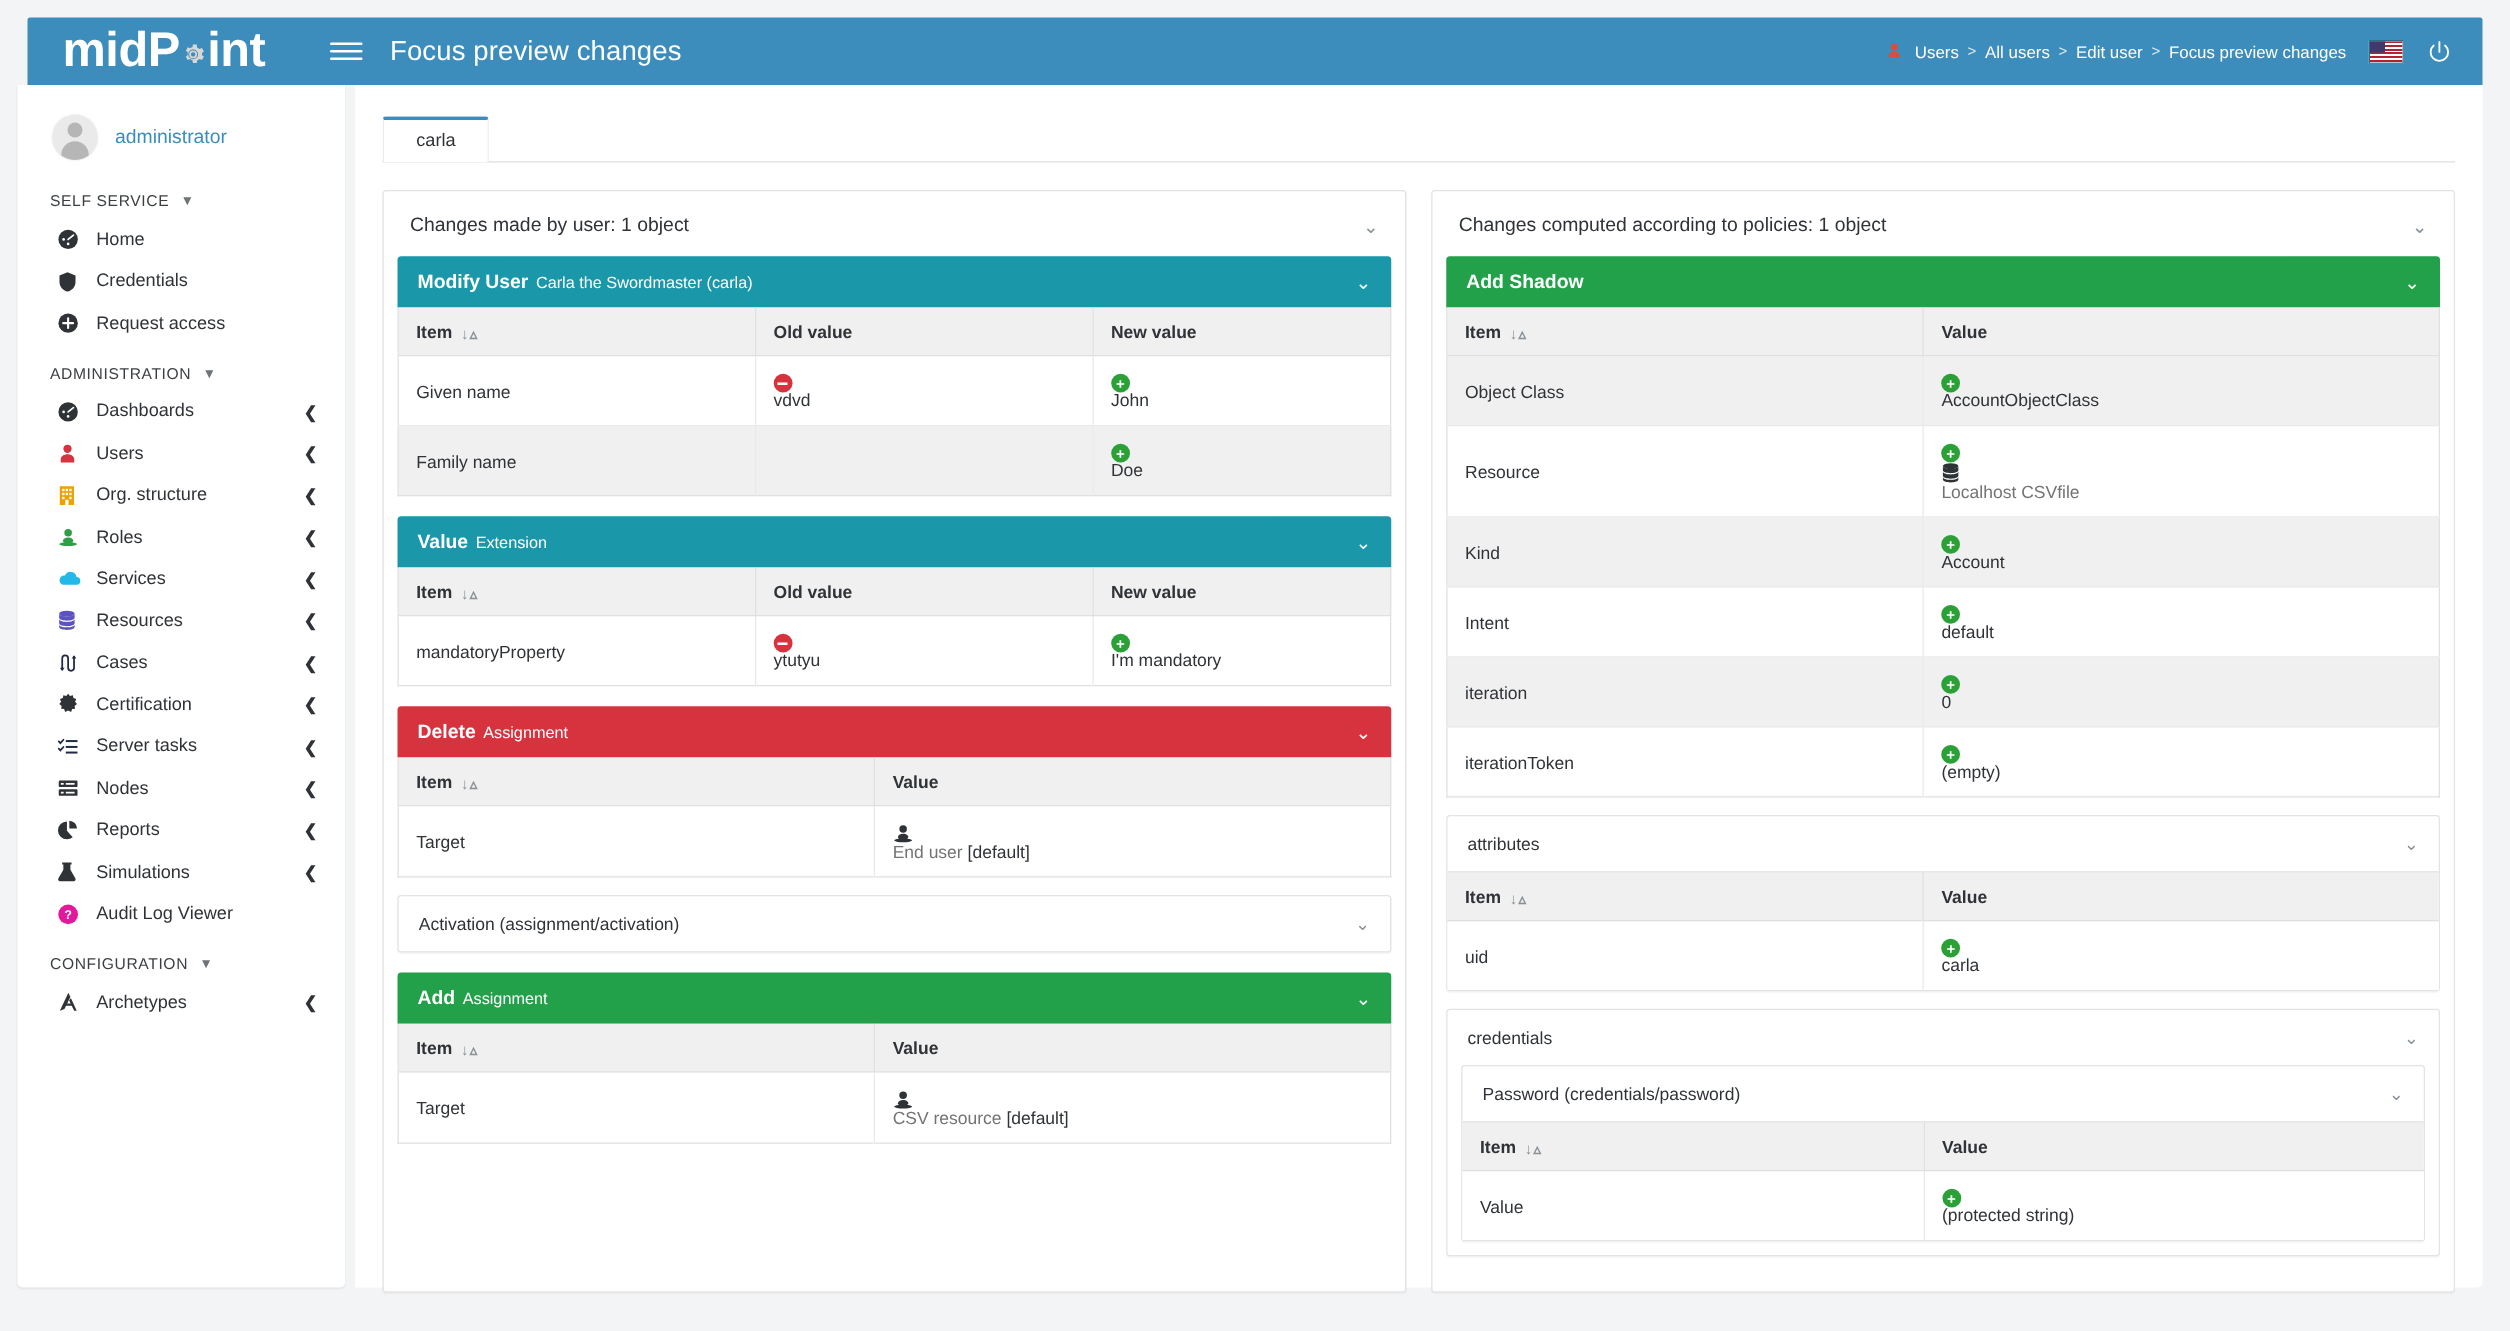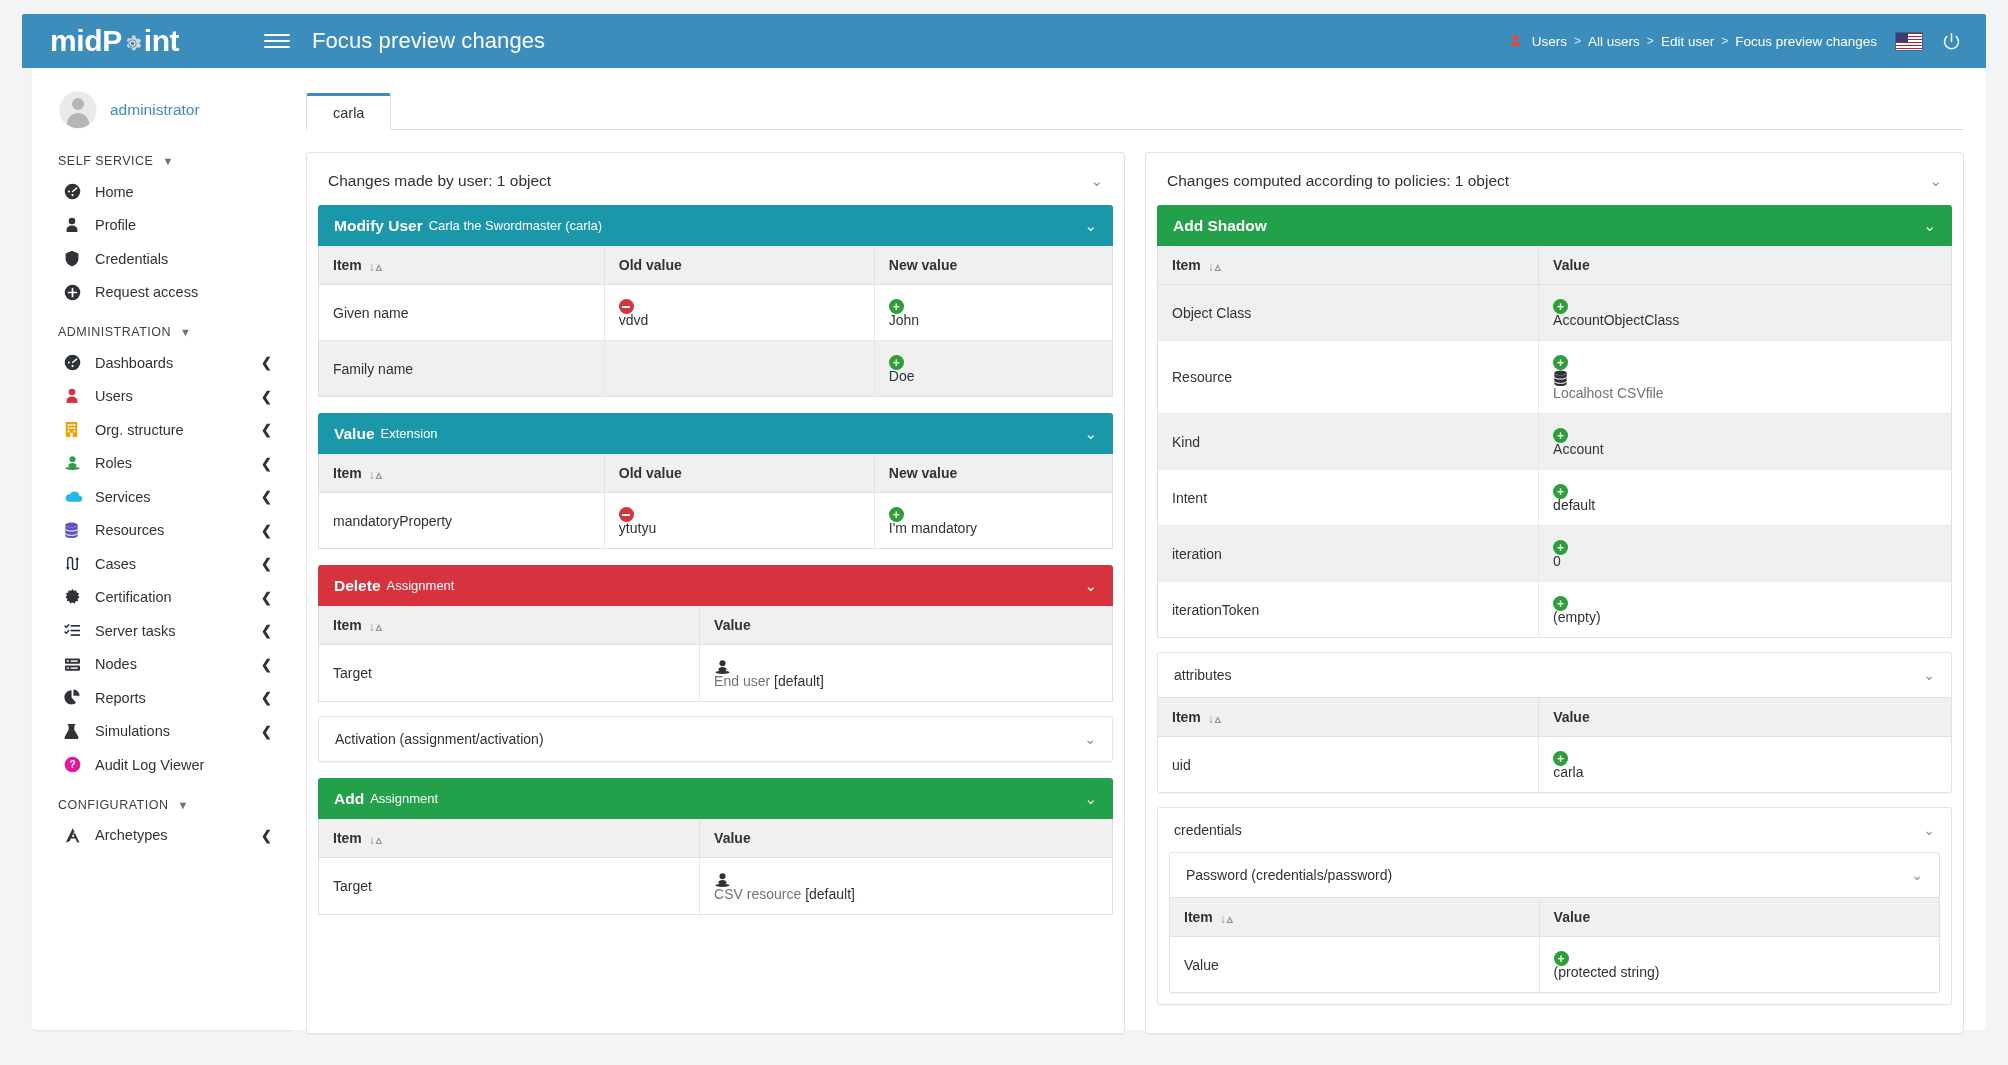--- a/index.html
+++ b/index.html
@@ -15,21 +15,21 @@
   
   .navbar {
     position: absolute; left: 22px; top: 14px;
     width: 1964px; height: 54px;
     background: #3c8dbc;
     display: flex; align-items: center;
     border-radius: 2px 2px 0 0;
   }
   .brand {
     width: 220px; padding-left: 28px;
-    color: #fff; font-size: 30px; font-weight: bold;
+    color: #fff; font-size: 39px; font-weight: bold;
     letter-spacing: -0.4px;
     display: flex; align-items: center;
   }
   .brand .gear-o {
     display: inline-flex; width: 20px; height: 20px;
     margin: 0 1px; position: relative; top: 2px;
     align-items: center; justify-content: center;
   }
   .hamburger {
     margin-left: 22px; width: 26px; height: 26px;
@@ -65,21 +65,21 @@
   .flag .canton {
     position: absolute; left: 0; top: 0; width: 12px; height: 9px;
     background: #3c3b6e;
   }
   .power {
     color: #fff; font-size: 21px; cursor: pointer; line-height: 1;
   }
 
   
   .sidebar {
-    position: absolute; left: 32px; top: 68px;
+    position: absolute; left: 14px; top: 68px;
     width: 262px; height: 962px;
     background: #fff;
     border-radius: 0 0 4px 4px;
     box-shadow: 0 1px 2px rgba(0,0,0,0.07);
     padding-top: 14px;
     overflow: hidden;
   }
   .user-panel {
     display: flex; align-items: center; gap: 14px;
     padding: 10px 0 10px 28px;
@@ -304,29 +304,20 @@
       <div class="menu-item">
         <span class="mi-icon" style="color:#2f3337">
           <svg class="ic" width="17" height="17" viewBox="0 0 16 16" fill="currentColor">
             <circle cx="8" cy="8" r="7.3"></circle>
             <path d="M8 8l4-3.2" stroke="#fff" stroke-width="1.3" fill="none" stroke-linecap="round"></path>
             <circle cx="4.6" cy="8" r="1" fill="#fff"></circle>
             <circle cx="8" cy="11.4" r="1" fill="#fff"></circle>
           </svg>
         </span>
         <span class="mi-label">Home</span>
-      </div>
-      <div class="menu-item">
-        <span class="mi-icon" style="color:#2f3337">
-          <svg class="ic" width="16" height="16" viewBox="0 0 16 16" fill="currentColor">
-            <circle cx="8" cy="4" r="3.3"></circle>
-            <path d="M8 8.4c-3 0-5.4 1.8-5.4 4V15h10.8v-2.6c0-2.2-2.4-4-5.4-4z"></path>
-          </svg>
-        </span>
-        <span class="mi-label">Profile</span>
       </div>
       <div class="menu-item">
         <span class="mi-icon" style="color:#2f3337">
           <svg class="ic" width="16" height="17" viewBox="0 0 16 18" fill="currentColor">
             <path d="M8 .8L1.2 3.6v5.2c0 4.2 2.9 7.5 6.8 8.4 3.9-.9 6.8-4.2 6.8-8.4V3.6z"></path>
           </svg>
         </span>
         <span class="mi-label">Credentials</span>
       </div>
       <div class="menu-item">

